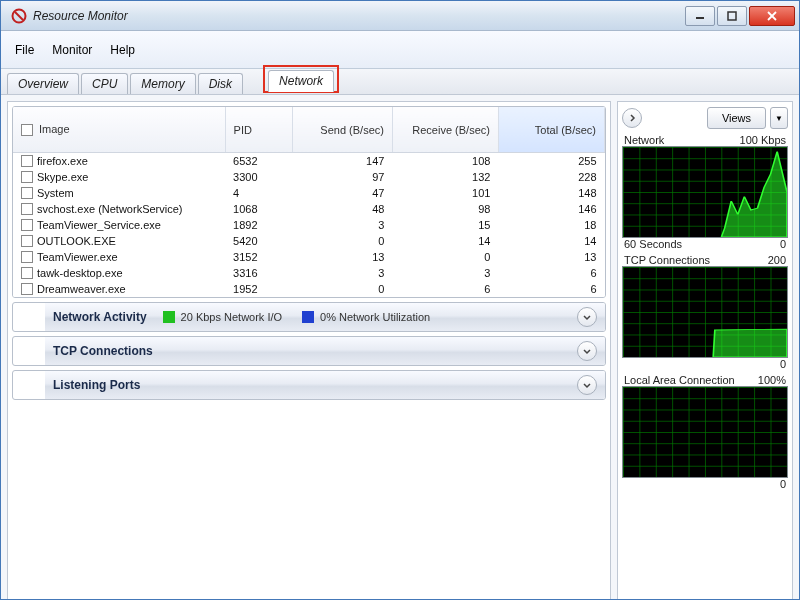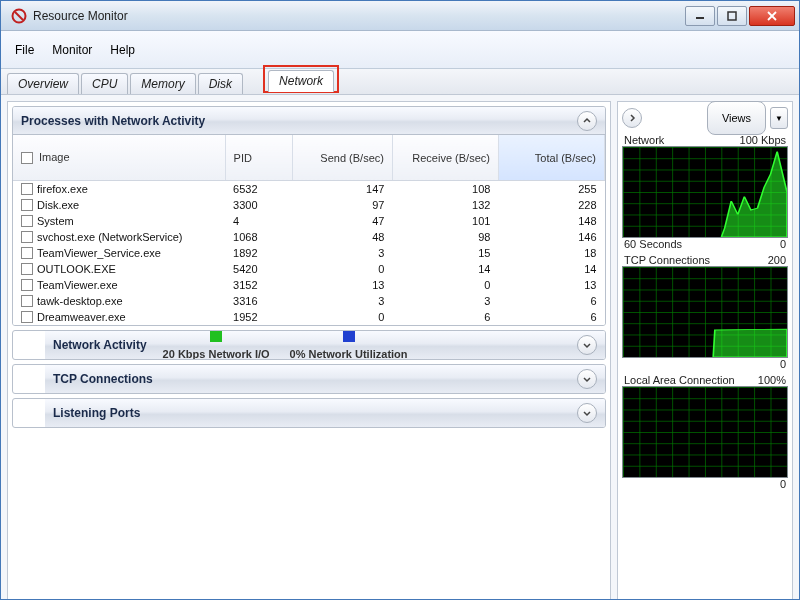--- a/index.html
+++ b/index.html
@@ -19,21 +19,21 @@
   border-bottom: 1px solid #a8b8cc;
   display: flex;
   align-items: center;
   padding: 0 4px;
 }
 .titlebar .app-icon {
   width: 16px; height: 16px;
   margin: 0 6px;
   display: flex; align-items: center; justify-content: center;
 }
-.titlebar .title { flex: 1; color: #222; font-size: 12px; }
+.titlebar .title { flex: 1; color: #222; font-size: 12px; font-style: italic; }
 .win-buttons { display: flex; gap: 0; }
 .win-btn {
   width: 30px; height: 20px;
   border: 1px solid #8a9ab0;
   background: linear-gradient(to bottom, #f4f8fc, #d4e0ee);
   display: flex; align-items: center; justify-content: center;
   border-radius: 2px;
   margin-left: 2px;
   font-size: 10px;
 }
@@ -134,23 +134,22 @@
   padding: 0 8px;
   border-bottom: 1px solid #b8c0cc;
   font-weight: bold;
   font-size: 12px;
   color: #1a2a4a;
 }
 .section-header.collapsed-only { border-bottom: none; margin-left: 32px; }
 .section-header .title { flex: 0 0 auto; margin-right: 16px; }
 .section-header .stat {
   display: flex; align-items: center; gap: 6px;
-  font-weight: bold; font-size: 11px; color: #333;
+  font-weight: normal; font-size: 11px; color: #333;
   margin-right: 20px;
-  flex-direction: column;
 }
 .stat .swatch { width: 12px; height: 12px; }
 .swatch.green { background: #20c020; }
 .swatch.blue { background: #2040d0; }
 .section-header .spacer { flex: 1; }
 .chev-btn {
   width: 20px; height: 20px;
   border: 1px solid #a8b0bc;
   border-radius: 50%;
   background: linear-gradient(to bottom, #fff, #e4e8ef);
@@ -192,24 +191,24 @@
   margin-right: 6px;
   vertical-align: middle;
 }
 
 .rp-top {
   display: flex; align-items: center; gap: 4px;
   height: 24px;
 }
 .views-btn {
   flex: 1;
-  height: 34px;
+  height: 22px;
   border: 1px solid #a8b0bc;
   background: linear-gradient(to bottom, #fff, #e4e8ef);
-  border-radius: 8px;
+  border-radius: 3px;
   display: flex; align-items: center; justify-content: center;
   font-size: 11px;
   position: relative;
 }
 .views-dd {
   width: 18px; height: 22px;
   border: 1px solid #a8b0bc;
   background: linear-gradient(to bottom, #fff, #e4e8ef);
   border-radius: 3px;
   display: flex; align-items: center; justify-content: center;
@@ -285,29 +284,20 @@
   <div class="tab">Disk</div>
   <span class="tab-highlight">
     <div class="tab active">Network</div>
   </span>
 </div>
 
 <div class="body-area">
   <div class="left-pane">
 
     <div class="section expanded">
-      <div class="section-header">
-        <span class="title">Processes with Network Activity</span>
-        <span class="spacer"></span>
-        <span class="chev-btn">
-          <svg width="10" height="10">
-              <polyline points="2,6 5,3 8,6" fill="none" stroke="#444" stroke-width="1.5"></polyline>
-            </svg>
-        </span>
-      </div>
       <div class="tbl-wrap">
         <table class="tbl">
           <thead>
             <tr>
               <th style="width:190px"><span class="hdr-cb"></span><span>Image</span></th>
               <th style="width:60px">PID</th>
               <th class="num" style="width:90px">Send (B/sec)</th>
               <th class="num" style="width:95px">Receive (B/sec)</th>
               <th class="num sorted" style="width:95px">Total (B/sec)</th>
             </tr>
@@ -319,21 +309,21 @@
                   <span>firefox.exe</span>
                 </td>
                 <td>6532</td>
                 <td class="num">147</td>
                 <td class="num">108</td>
                 <td class="num">255</td>
               </tr>
               <tr>
                 <td class="img-cell">
                   <span class="row-cb"></span>
-                  <span>Disk.exe</span>
+                  <span>Skype.exe</span>
                 </td>
                 <td>3300</td>
                 <td class="num">97</td>
                 <td class="num">132</td>
                 <td class="num">228</td>
               </tr>
               <tr>
                 <td class="img-cell">
                   <span class="row-cb"></span>
                   <span>System</span>

